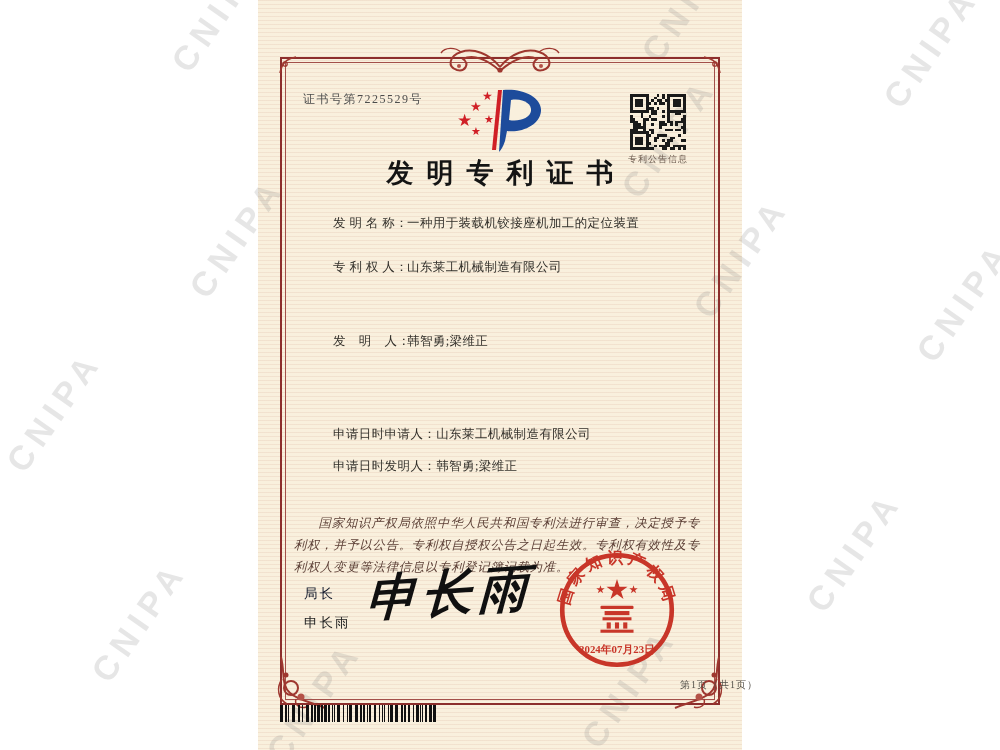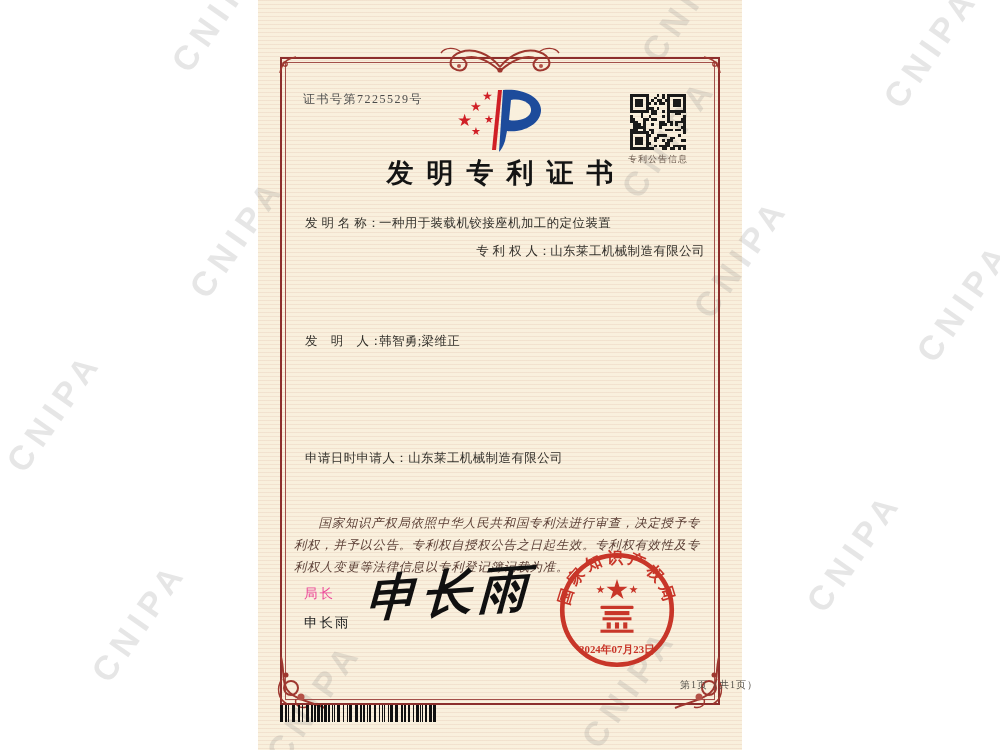--- a/index.html
+++ b/index.html
@@ -57,31 +57,31 @@
   .title{
     position:absolute;left:0;top:155px;width:100%;text-align:center;
     font-size:27px;font-weight:bold;color:#141414;
     letter-spacing:13px;text-indent:13px;
   }
   
   .row{
     position:absolute;left:47px;width:400px;
     font-size:12.5px;color:#33302b;letter-spacing:0.4px;white-space:nowrap;
   }
-  .row .lbl{display:inline-block;width:74px;}
+  .row .lbl{display:inline-block;width:74px;margin-left:28px;}
   .row .lbl.wide{width:auto;}
   .col2{position:absolute;left:267px;top:0;white-space:nowrap;}
   
   .statement{
     position:absolute;left:36px;top:500px;width:406px;
     font-size:12.3px;line-height:22px;color:#5d4037;
     font-style:italic;text-align:justify;text-indent:2em;letter-spacing:0.8px;
   }
   
-  .director{position:absolute;left:46px;top:585px;font-size:13.5px;color:#ec4899;letter-spacing:2px;}
+  .director{position:absolute;left:46px;top:585px;font-size:13.5px;color:#0f172a;letter-spacing:2px;}
   .director-name{position:absolute;left:46px;top:614px;font-size:13.5px;color:#222;letter-spacing:2px;}
   .signature{
     position:absolute;left:108px;top:560px;
     font-size:50px;color:#101010;font-style:italic;font-weight:bold;
     transform:rotate(-4deg) skewX(-6deg);letter-spacing:6px;white-space:nowrap;
   }
   .seal{position:absolute;left:297px;top:548px;width:124px;height:124px;opacity:0.93;}
   .page-footer{
     position:absolute;left:16px;top:678px;width:100%;text-align:right;
     font-size:10px;color:#55514a;letter-spacing:1px;
@@ -379,28 +379,31 @@
         <rect x="20" y="20" width="1" height="1" fill="#1a1a1a"></rect>
       </svg>
   </div>
   <div class="qr-caption">专利公告信息</div>
 
   <div class="title">发明专利证书</div>
 
   <div class="row" style="top:215px;">
     <span class="lbl">发 明 名 称：</span><span>一种用于装载机铰接座机加工的定位装置</span>
   </div>
-  <div class="row" style="top:243px;text-align:right;">
+  <div class="row" style="top:259px;">
     <span class="lbl">专 利 权 人：</span><span>山东莱工机械制造有限公司</span>
   </div>
   <div class="row" style="top:333px;">
     <span class="lbl">发　明　人：</span><span>韩智勇;梁维正</span>
   </div>
-  <div class="row" style="top:450px;">
+  <div class="row" style="top:426px;">
     <span class="lbl wide">申请日时申请人：</span><span>山东莱工机械制造有限公司</span>
+  </div>
+  <div class="row" style="top:458px;">
+    <span class="lbl wide">申请日时发明人：</span><span>韩智勇;梁维正</span>
   </div>
 
   <p class="statement">国家知识产权局依照中华人民共和国专利法进行审查，决定授予专利权，并予以公告。专利权自授权公告之日起生效。专利权有效性及专利权人变更等法律信息以专利登记簿记载为准。</p>
 
   <div class="director">局长</div>
   <div class="director-name">申长雨</div>
   <div class="signature">申长雨</div>
 
   <svg class="seal" viewBox="0 0 120 120">
     <circle cx="60" cy="60" r="53" fill="none" stroke="#c5281c" stroke-width="4.5"></circle>

